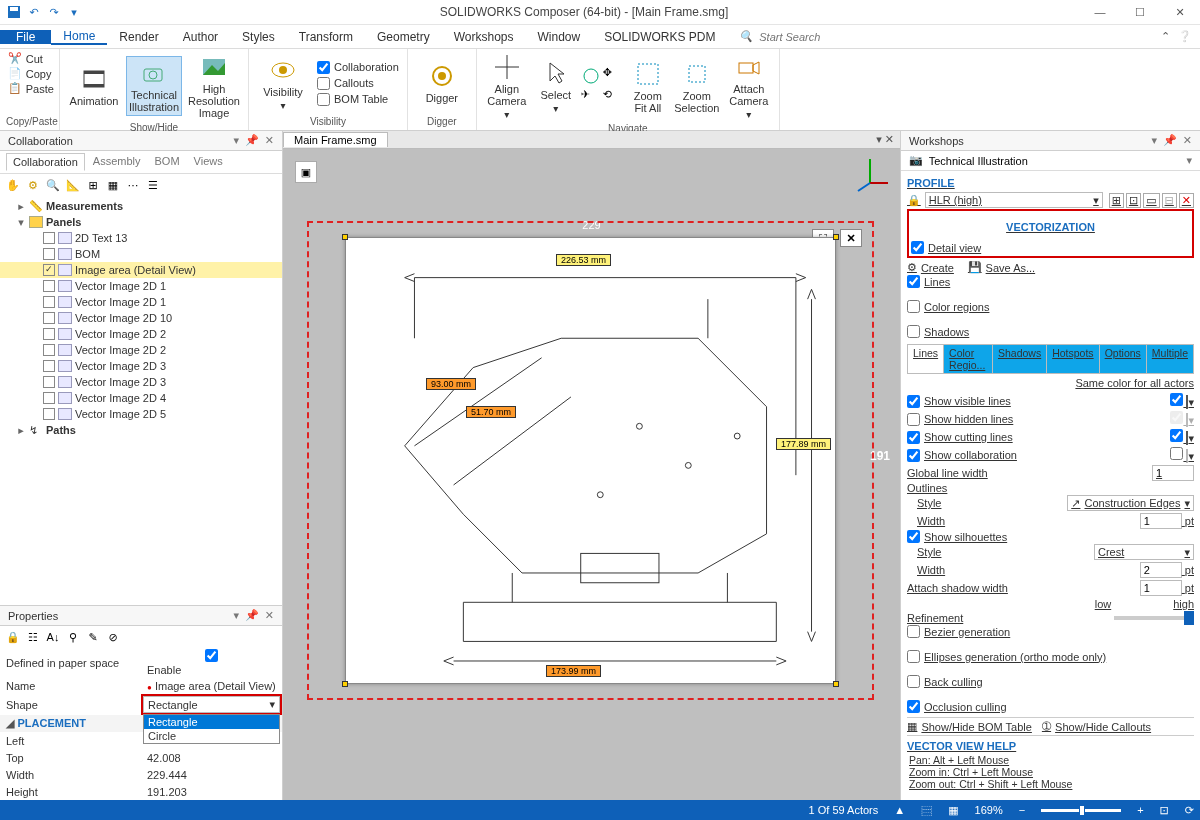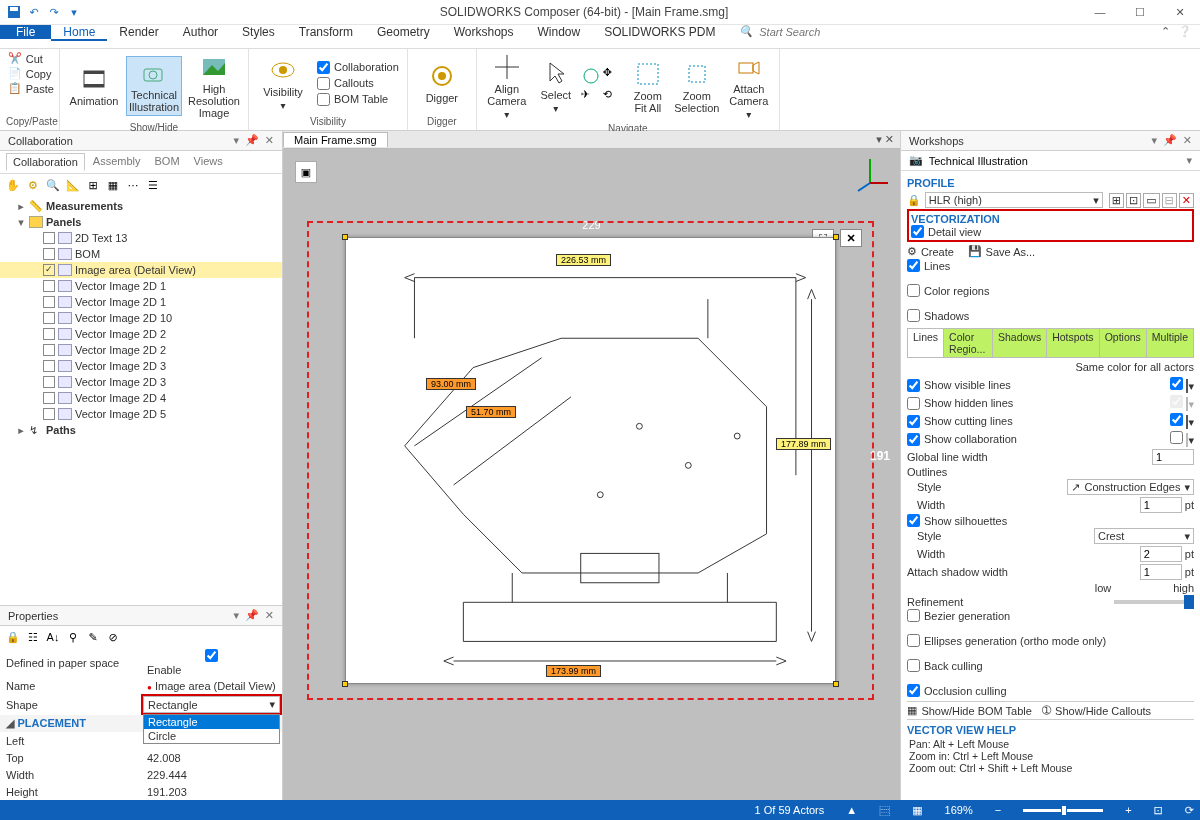--- a/index.html
+++ b/index.html
@@ -4,21 +4,21 @@
 <style>
 * { margin: 0; padding: 0; box-sizing: border-box; font-family: "Segoe UI", Tahoma, sans-serif; font-size: 11px; }
 body { width: 1200px; height: 820px; background: #fff; overflow: hidden; position: relative; }
 .titlebar { height: 25px; background: #fff; display: flex; align-items: center; border-bottom: 1px solid #e5e5e5; }
 .qat { display: flex; gap: 4px; padding: 0 6px; align-items: center; }
 .qat-icon { width: 16px; height: 16px; display: inline-flex; align-items: center; justify-content: center; color: #1b6ebf; }
 .title-center { flex: 1; text-align: center; color: #444; font-size: 12px; }
 .winbtns { display: flex; }
 .winbtn { width: 40px; height: 25px; display: flex; align-items: center; justify-content: center; color: #555; }
 
-.menubar { height: 24px; background: #fff; display: flex; align-items: flex-start; border-bottom: 1px solid #dcdcdc; }
+.menubar { height: 24px; background: #fff; display: flex; align-items: center; border-bottom: 1px solid #dcdcdc; }
 .filebtn { background: #0e60b8; color: #fff; padding: 0 16px; display: flex; align-items: center; font-size: 12px; }
 .menutab { padding: 0 12px; display: flex; align-items: center; font-size: 12px; color: #333; }
 .menutab.active { border-bottom: 2px solid #0e60b8; color: #0e60b8; }
 .searchbox { margin-left: 12px; display: flex; align-items: center; font-style: italic; color: #8a8a8a; gap: 6px; }
 .menubar-right { margin-left: auto; padding-right: 8px; display: flex; align-items: center; gap: 8px; color: #555; }
 
 .ribbon { height: 82px; background: #fff; border-bottom: 1px solid #cfcfcf; display: flex; }
 .rgroup { border-right: 1px solid #e2e2e2; padding: 2px 6px; display: flex; flex-direction: column; }
 .rgroup-body { flex: 1; display: flex; align-items: center; gap: 4px; }
 .rgroup-label { text-align: center; font-size: 10px; color: #555; padding: 1px 0; }
@@ -66,37 +66,37 @@
 .dashrect { position: absolute; border: 2px dashed #e02020; }
 .paper { background: #fff; border: 1px solid #888; position: relative; box-shadow: 0 0 4px rgba(0,0,0,.3); }
 .lbl { position: absolute; font-size: 9px; padding: 0px 4px; border: 1px solid #333; }
 .lbl.y { background: #fff27a; }
 .lbl.o { background: #ff9a2b; color: #000; }
 .small-ui { position: absolute; top: 6px; right: 10px; display: flex; gap: 6px; }
 .small-ui span { width: 22px; height: 18px; border: 1px solid #888; background: #fff; display: flex; align-items: center; justify-content: center; font-size: 11px; }
 .axis { position: absolute; top: 4px; right: 10px; width: 40px; height: 40px; }
 
 .rightcol { border-left: 1px solid #cfcfcf; display: flex; flex-direction: column; overflow: hidden; }
-.rgt-body { overflow-y: auto; flex: 1; padding: 2px 6px 6px 6px; font-size: 11px; color: #333; }
+.rgt-body { overflow-y: auto; flex: 1; padding: 2px 6px 6px 6px; font-size: 11px; color: #333; text-decoration: underline; }
 .rsec-hdr { color: #1b6ebf; font-weight: 600; margin-top: 4px; margin-bottom: 2px; font-size: 11px; }
 .redframe { border: 2px solid #d40000; padding: 2px 2px; margin-bottom: 2px; }
 .rtabs { display: flex; border: 1px solid #bcbcbc; margin-top: 6px; }
-.rtab { padding: 2px 5px; font-size: 10.5px; border-right: 1px solid #bcbcbc; background: #bef264; }
+.rtab { padding: 2px 5px; font-size: 10.5px; border-right: 1px solid #bcbcbc; background: #0ea5e9; }
 .rtab.active { background: #fff; }
 .line { display: flex; align-items: center; gap: 6px; padding: 1px 0; justify-content: space-between; }
 .chk { display: flex; align-items: center; gap: 4px; }
 .chk input { margin: 0; }
 .numbox { width: 42px; border: 1px solid #bbb; padding: 0 3px; height: 16px; font-size: 11px; }
 .selbox { border: 1px solid #bbb; padding: 0 3px; height: 16px; font-size: 11px; background: #fff; display: flex; align-items: center; justify-content: space-between; gap: 4px; min-width: 100px; }
 .swatch { width: 44px; height: 12px; border: 1px solid #555; }
 .helpline { font-size: 10.5px; color: #333; padding: 0 2px; }
 .midbar { border-top: 1px solid #ccc; border-bottom: 1px solid #ccc; padding: 2px 0; margin: 4px 0; display: flex; gap: 10px; align-items: center; }
 
 .statusbar { height: 20px; background: #0e60b8; color: #fff; display: flex; align-items: center; font-size: 11px; padding: 0 6px; position: relative; }
-.statusbar .right { margin-left: auto; display: flex; gap: 22px; align-items: center; text-align: center; }
+.statusbar .right { margin-left: auto; display: flex; gap: 16px; align-items: center; text-align: center; }
 svg { display: block; }
 </style>
 </head>
 <body>
 
 <div class="titlebar">
   <div class="qat">
     <span class="qat-icon">
         <svg width="14" height="14">
           <rect x="1" y="1" width="12" height="12" fill="#1b6ebf"></rect>
@@ -558,21 +558,21 @@
         </span>
         <span style="display:flex;gap:2px;">
           <span style="border:1px solid #aaa;padding:0 2px;">⊞</span>
           <span style="border:1px solid #aaa;padding:0 2px;">⊡</span>
           <span style="border:1px solid #aaa;padding:0 2px;">▭</span>
           <span style="border:1px solid #aaa;padding:0 2px;color:#aaa;">⊟</span>
           <span style="border:1px solid #aaa;padding:0 2px;color:#d00;">✕</span>
         </span>
       </div>
       <div class="redframe">
-        <div class="rsec-hdr" style="margin:0;">VECTORIZATION</div>
+        <div class="rsec-hdr" style="margin:8px;text-align:center;">VECTORIZATION</div>
         <label class="chk">
             <input type="checkbox" checked="" style="">
             <span>Detail view</span>
           </label>
       </div>
       <div class="line" style="gap:14px;justify-content:flex-start;">
         <span style="display:flex;gap:4px;align-items:center;">
             <span>⚙</span>
             <span>Create</span>
           </span>

